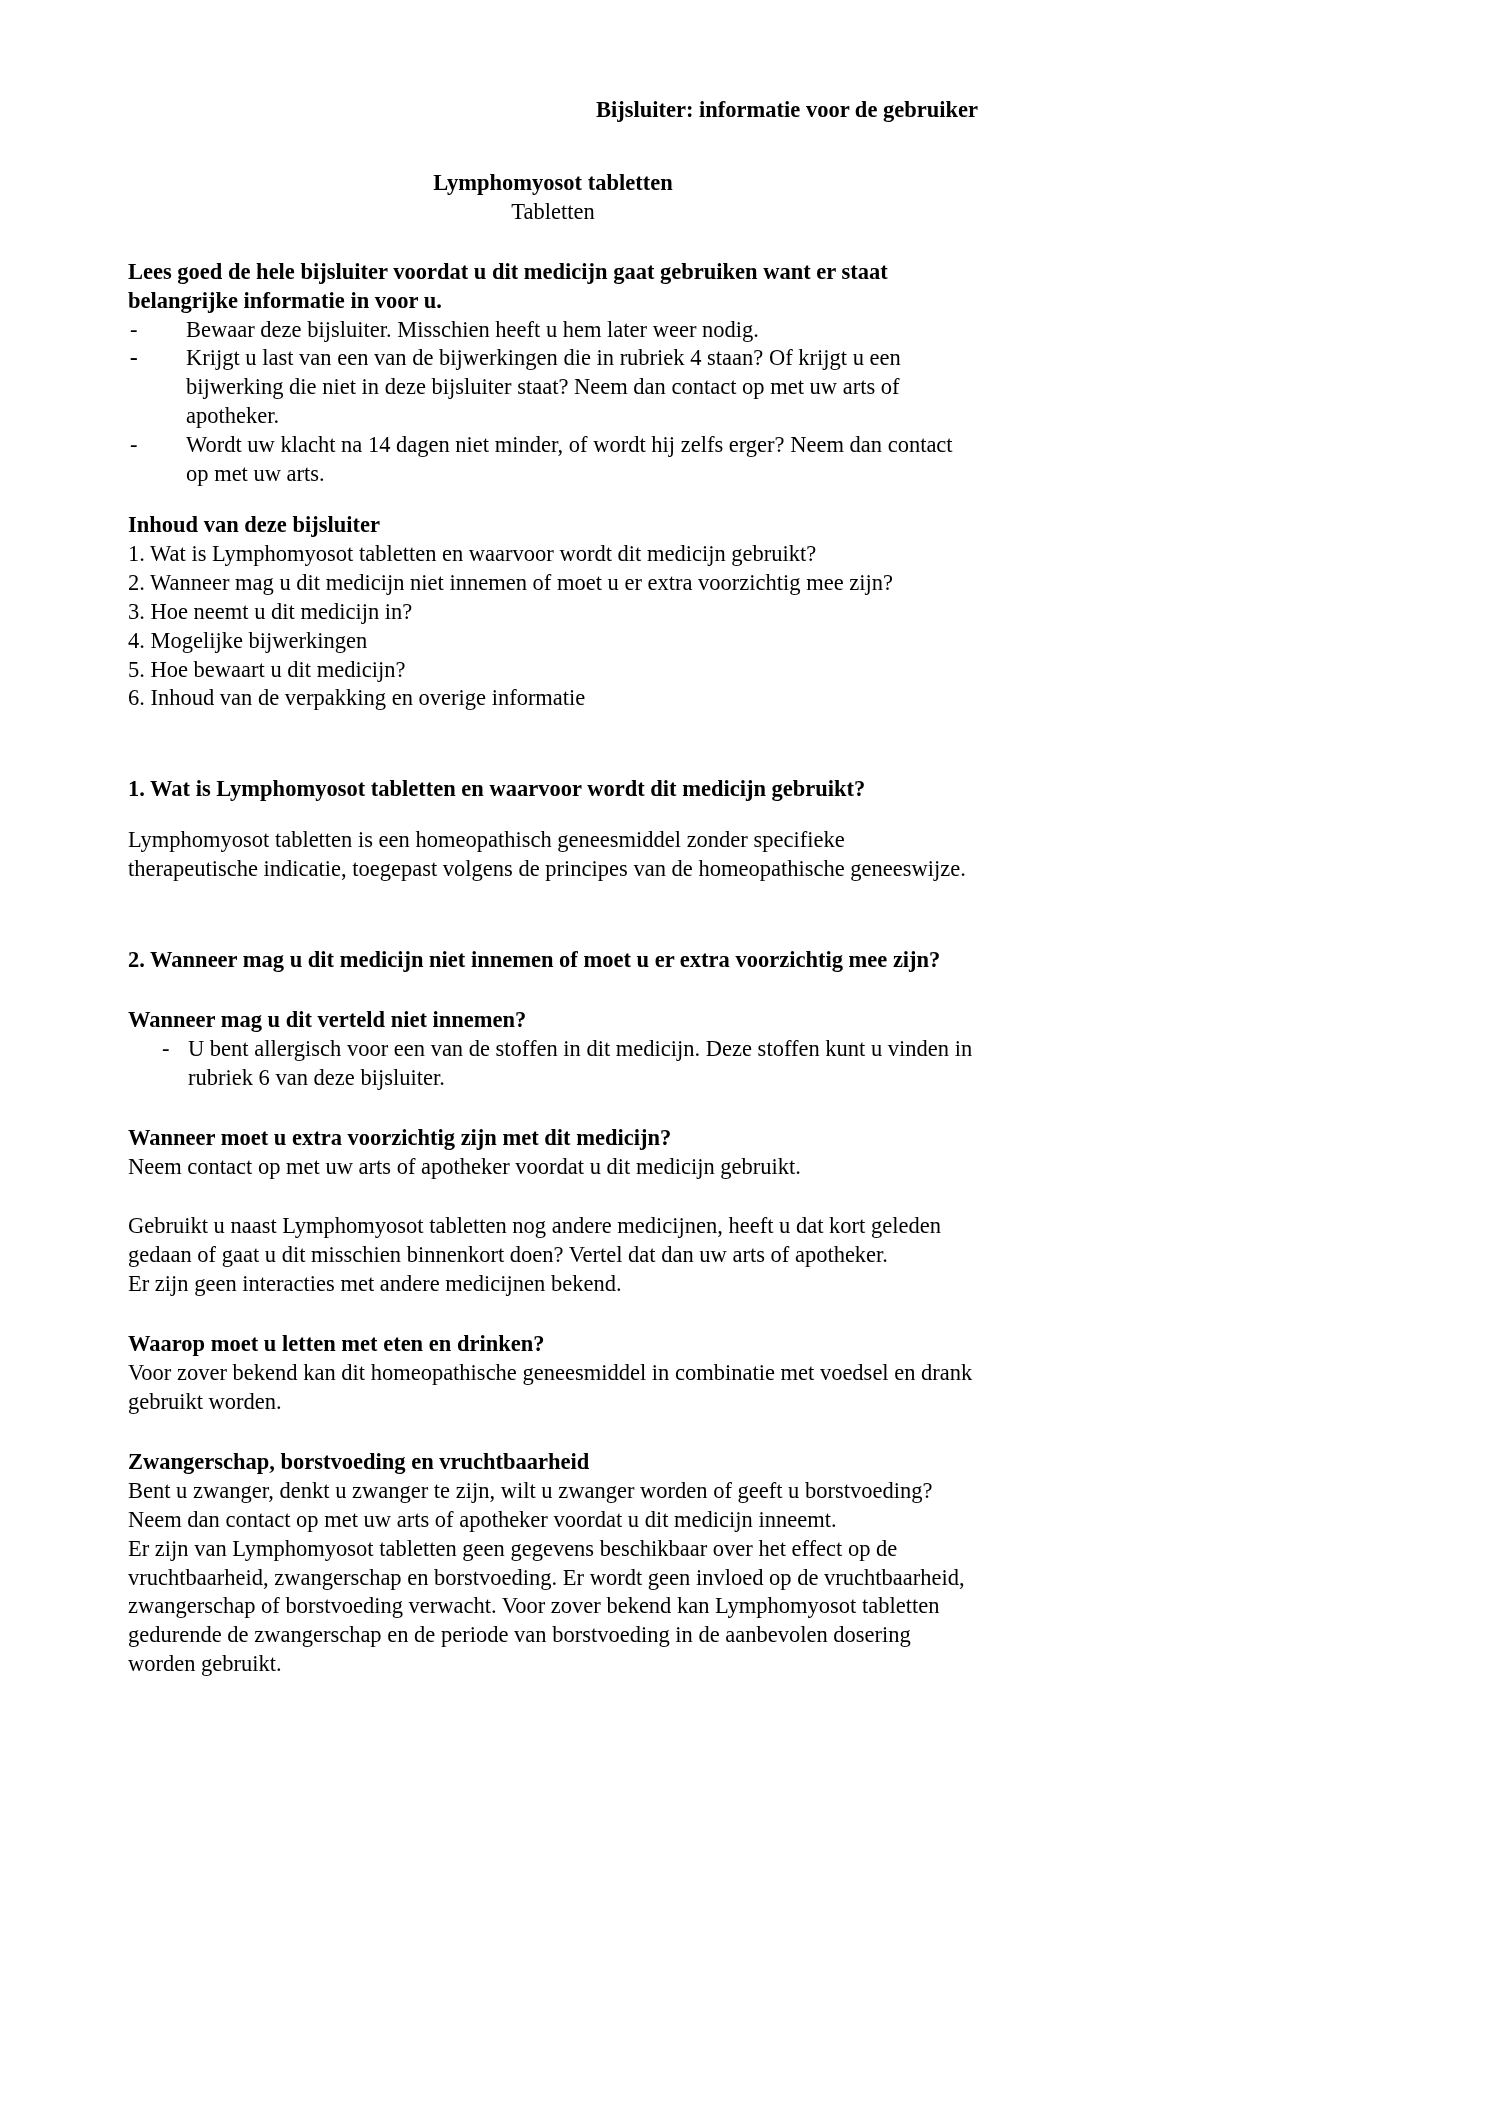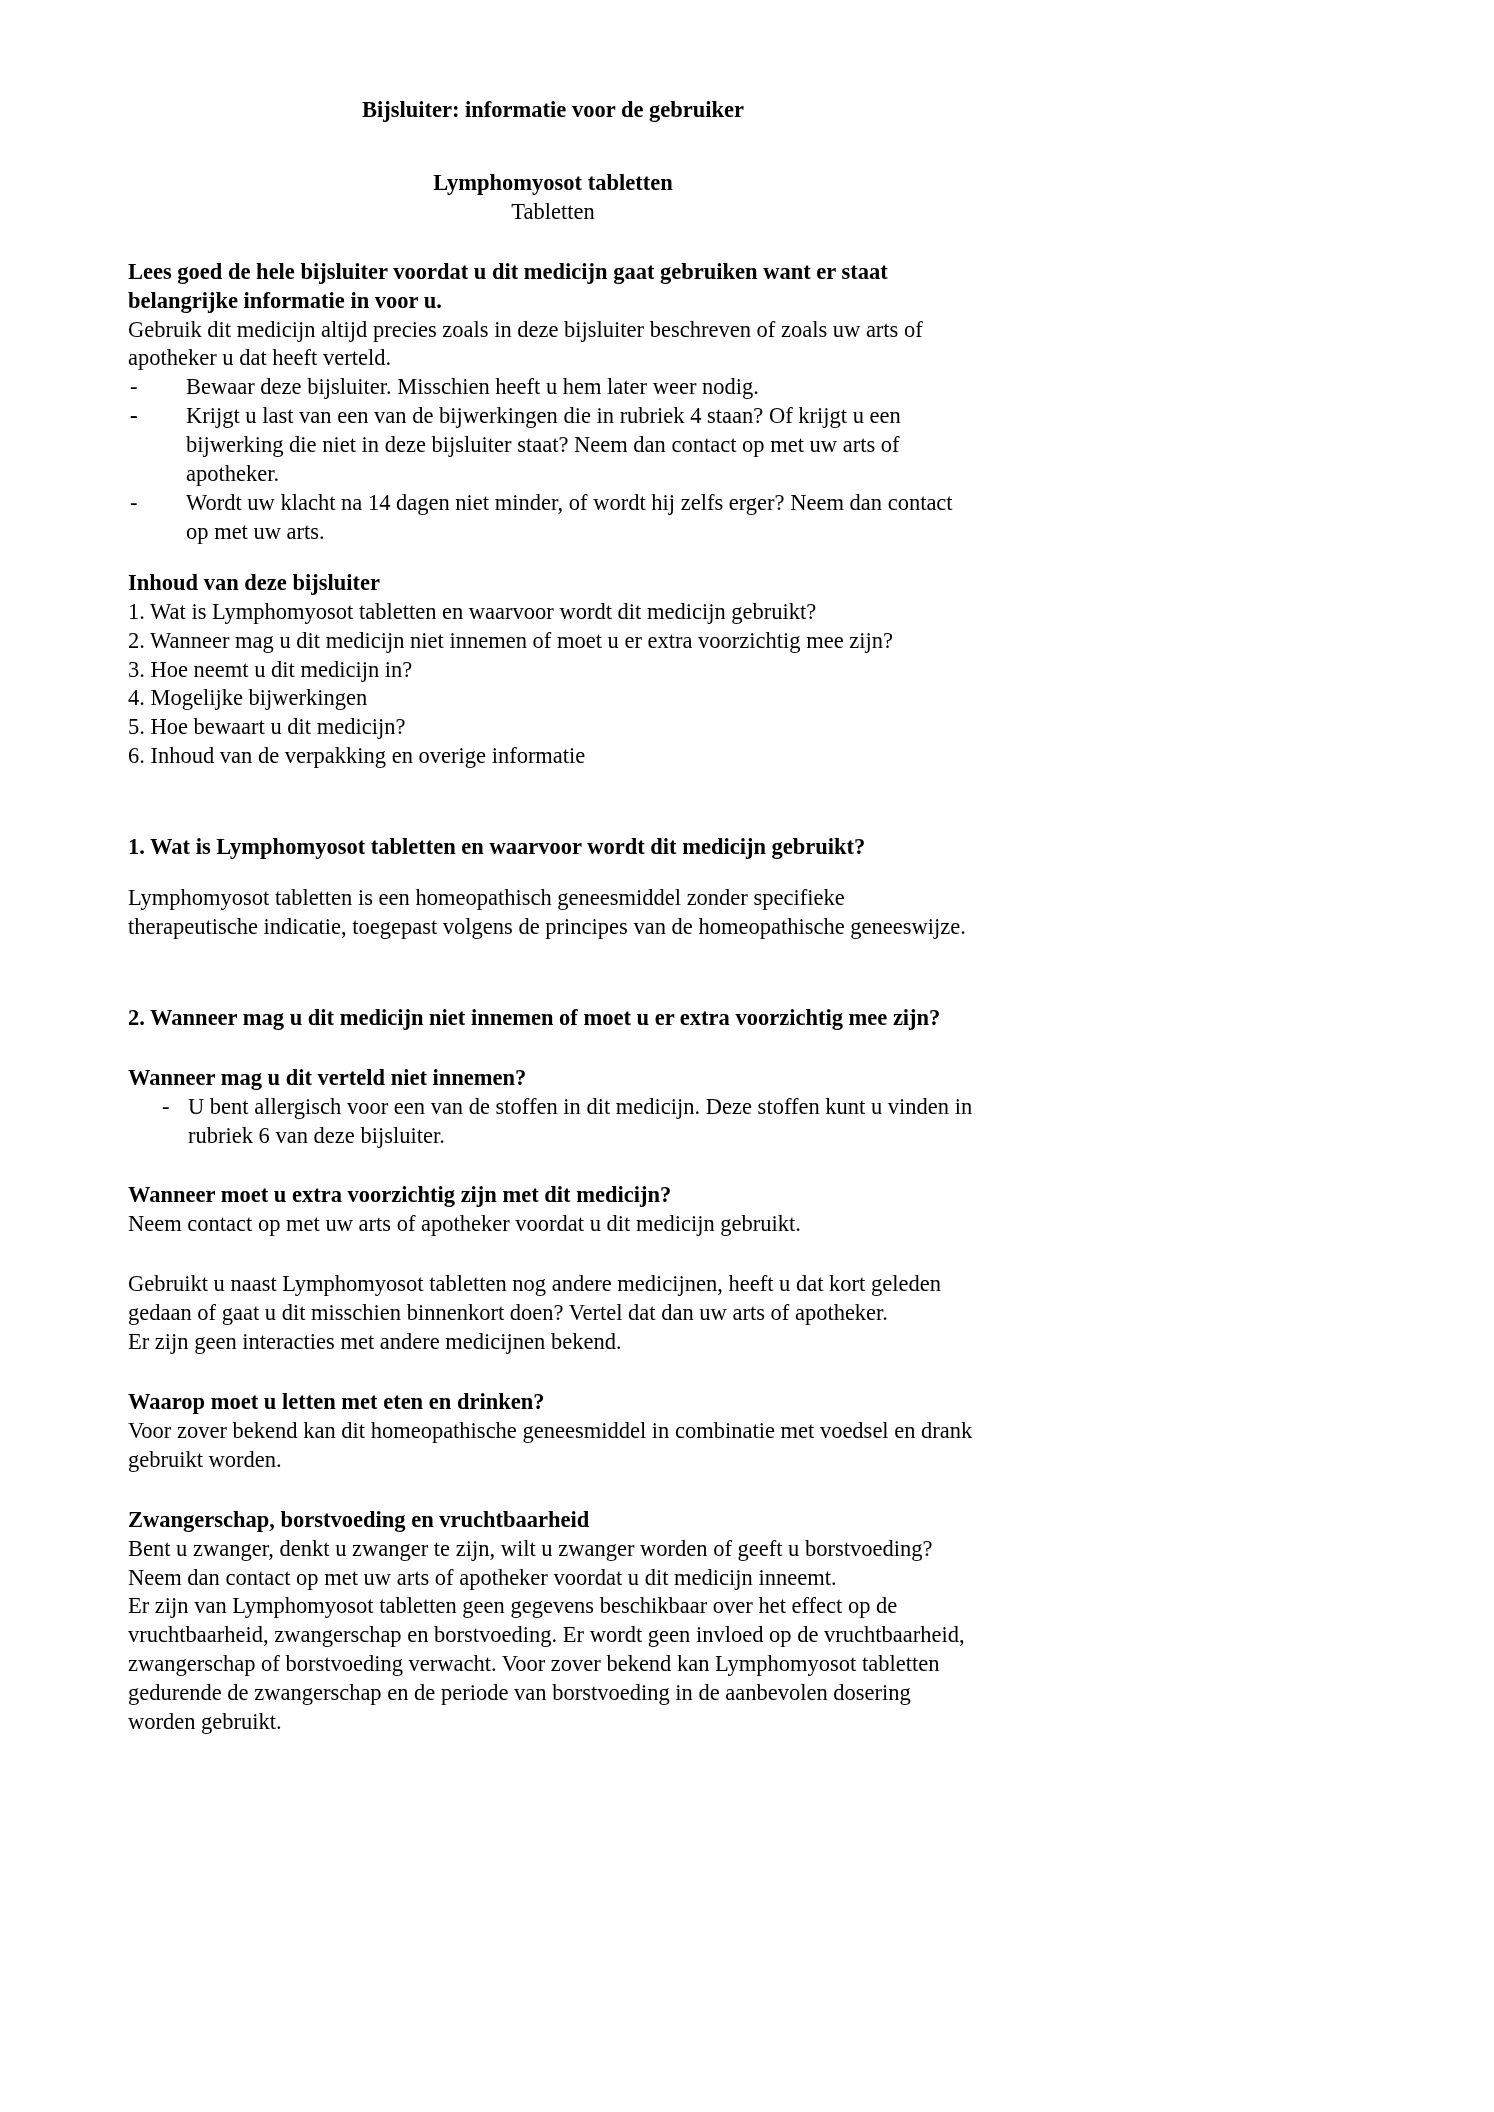--- a/index.html
+++ b/index.html
@@ -24,21 +24,21 @@
     position: absolute;
     left: 128px;
     top: 0;
     width: 850px;
     padding-top: 96px;
     font-size: 22.5px;
     line-height: 1.285;
   }
   .doc-title {
     font-weight: bold;
-    text-align: center;
+    text-align: right;
     font-size: 22.5px;
     margin: 0;
   }
   .spacer-lg { height: 44px; }
   .spacer-md { height: 31px; }
   .spacer-sm { height: 22px; }
   .spacer-xl { height: 62px; }
   .product-name {
     font-weight: bold;
     text-align: center;
@@ -107,21 +107,20 @@
     <p class="doc-title">Bijsluiter: informatie voor de gebruiker</p>
 
     <div class="spacer-lg"></div>
 
     <p class="product-name">Lymphomyosot tabletten</p>
     <p class="product-form">Tabletten</p>
 
     <div class="spacer-md"></div>
 
     <p class="block lead">Lees goed de hele bijsluiter voordat u dit medicijn gaat gebruiken want er staat belangrijke informatie in voor u.</p>
-    <p class="block">Gebruik dit medicijn altijd precies zoals in deze bijsluiter beschreven of zoals uw arts of apotheker u dat heeft verteld.</p>
 
     <ul class="dashlist">
       <li><span class="dash">-</span><span>Bewaar deze bijsluiter. Misschien heeft u hem later weer nodig.</span></li>
       <li><span class="dash">-</span></li>
       <li><span class="dash">-</span><span>Krijgt u last van een van de bijwerkingen die in rubriek 4 staan? Of krijgt u een bijwerking die niet in deze bijsluiter staat? Neem dan contact op met uw arts of apotheker.</span></li>
       <li><span class="dash">-</span><span>Wordt uw klacht na 14 dagen niet minder, of wordt hij zelfs erger? Neem dan contact op met uw arts.</span></li>
     </ul>
 
     <div class="spacer-sm"></div>
 

